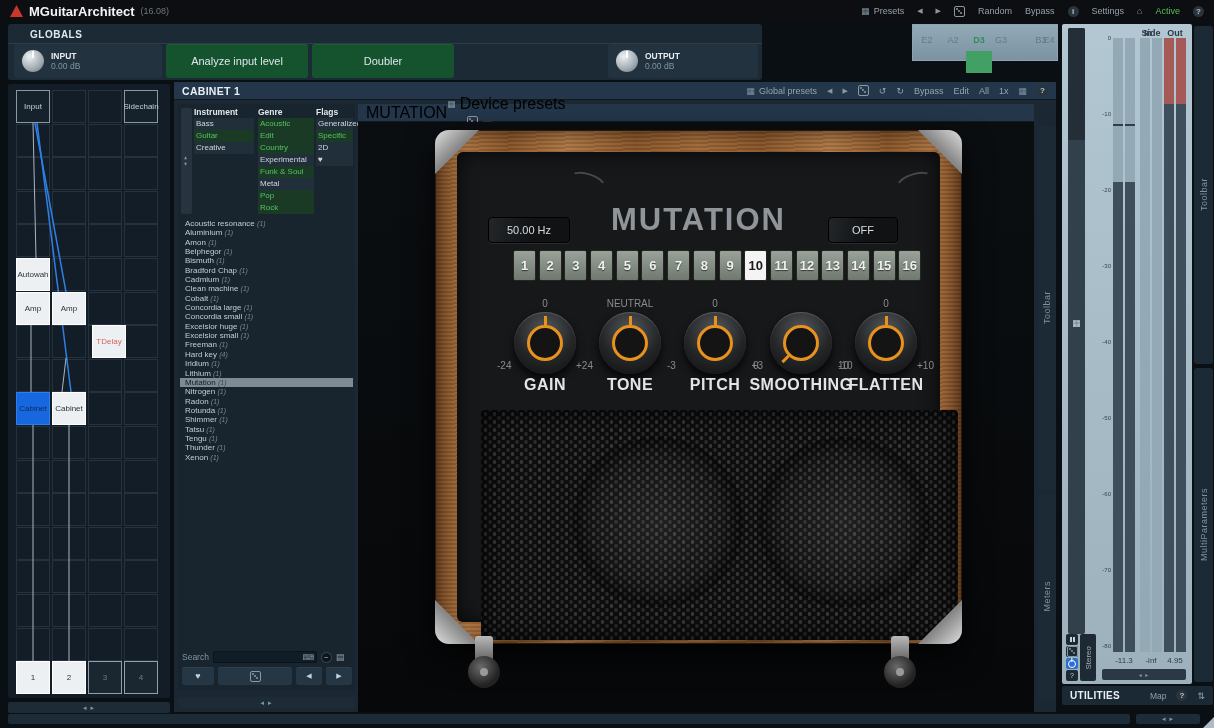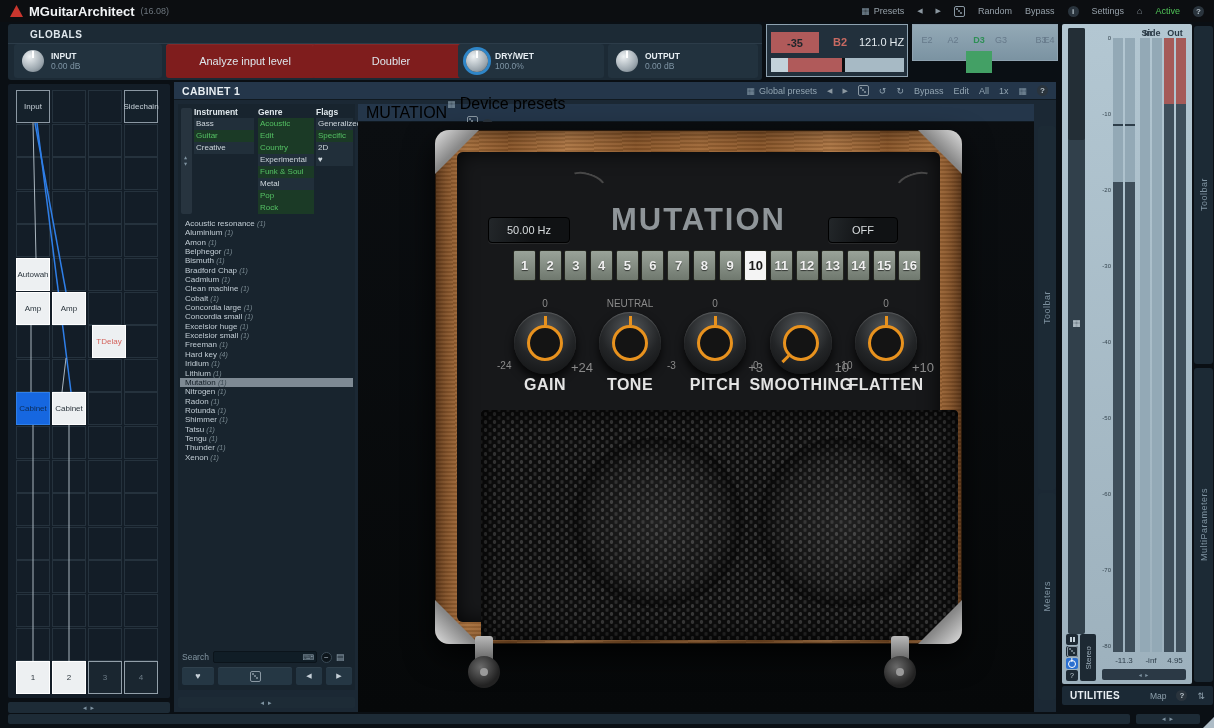--- a/index.html
+++ b/index.html
@@ -21,22 +21,22 @@
         background:#2a343d;color:#b9c4cc;font-size:8px;font-weight:bold;}
   .dice{display:inline-block;width:9px;height:9px;border:1px solid #8a98a3;border-radius:2px;position:relative;}
   .dice::before{content:"";position:absolute;width:2px;height:2px;background:#8a98a3;border-radius:50%;top:1px;left:1px;
         box-shadow:4px 4px 0 #8a98a3,2px 2px 0 #8a98a3;}
 
   
   .globals{position:absolute;left:8px;top:24px;width:754px;height:56px;background:#1c2a35;border-radius:3px;}
   .g-header{position:absolute;left:22px;top:5px;color:#dfe7ec;font-size:10px;font-weight:bold;letter-spacing:.5px;}
   .g-divider{position:absolute;left:0;top:19px;width:100%;height:1px;background:#2c3c49;}
   .gmod{position:absolute;top:20px;height:34px;background:#22323e;border-radius:3px;display:flex;align-items:center;gap:7px;padding-left:8px;box-sizing:border-box;}
-  .gbtn{position:absolute;top:20px;height:34px;background:#7f1d1d;border-radius:3px;color:#dde5eb;font-size:11px;
-        display:flex;align-items:center;justify-content:center;box-shadow:inset 0 1px 0 rgba(255,255,255,.05);padding-left:8px;}
+  .gbtn{position:absolute;top:20px;height:34px;background:#14532d;border-radius:3px;color:#dde5eb;font-size:11px;
+        display:flex;align-items:center;justify-content:center;box-shadow:inset 0 1px 0 rgba(255,255,255,.05);}
   .gknob{width:22px;height:22px;border-radius:50%;background:radial-gradient(circle at 35% 30%,#eef2f4,#9aa5ad 65%,#5d6870);position:relative;flex:0 0 auto;}
   .gknob::after{content:"";position:absolute;left:50%;top:1px;width:2px;height:7px;background:#fff;transform:translateX(-50%);}
   .gknob.blue{box-shadow:0 0 0 3px #2f86c8;}
   .glabels{display:flex;flex-direction:column;line-height:10px;}
   .glab{color:#e6edf2;font-size:8.5px;font-weight:bold;}
   .gval{color:#7f95a5;font-size:8.5px;}
 
   
   .detector{position:absolute;left:766px;top:24px;width:142px;height:53px;background:#22303c;border:1px solid #8fa3b1;box-sizing:border-box;}
   .det-red{position:absolute;left:4px;top:7px;width:48px;height:21px;background:#b05a5a;color:#20262b;font-size:11px;font-weight:bold;
@@ -126,21 +126,21 @@
         color:#f0f0f0;font-size:13px;font-weight:bold;display:flex;align-items:center;justify-content:center;box-sizing:border-box;
         text-shadow:0 1px 1px rgba(0,0,0,.6);}
   .step.on{background:#f4f4f4;color:#1a1a1a;text-shadow:none;}
   .knob{position:absolute;top:146px;width:84px;height:100px;}
   .kval{position:absolute;left:0;right:0;top:0;text-align:center;color:#8a8a8a;font-size:10px;}
   .kbody{position:absolute;left:11px;top:14px;width:62px;height:62px;border-radius:50%;
          background:radial-gradient(circle at 50% 30%,#565a5d,#232527 55%,#0e0f10);box-shadow:0 5px 9px rgba(0,0,0,.8),inset 0 1px 1px rgba(255,255,255,.18);}
   .kring{position:absolute;left:13px;top:13px;width:36px;height:36px;border-radius:50%;border:3.5px solid #e8921e;background:#141414;box-sizing:border-box;}
   .kpointer{position:absolute;left:29.5px;top:4px;width:3px;height:9px;background:#e8921e;transform-origin:50% 27px;}
   .kmin{position:absolute;left:-6px;top:62px;color:#8a8a8a;font-size:10px;}
-  .kmax{position:absolute;right:-6px;top:62px;color:#8a8a8a;font-size:13px;}
+  .kmax{position:absolute;right:-6px;top:62px;color:#8a8a8a;font-size:10px;}
   .kname{position:absolute;left:-12px;right:-12px;top:78px;text-align:center;color:#e4e4e4;font-size:16px;font-weight:bold;letter-spacing:.5px;white-space:nowrap;}
   .grille{position:absolute;left:24px;top:258px;width:477px;height:230px;border-radius:4px;background-color:#0d0d0d;
           background-image:radial-gradient(circle,#383838 1.6px,transparent 2.1px),radial-gradient(circle,#2c2c2c 1.6px,transparent 2.1px);
           background-size:9px 8px;background-position:0 0,4.5px 4px;box-shadow:inset 0 0 24px rgba(0,0,0,.9);}
   .speaker{position:absolute;width:170px;height:170px;border-radius:50%;background:radial-gradient(circle,rgba(255,255,255,.08),rgba(255,255,255,.03) 55%,transparent 70%);
            box-shadow:inset 0 0 30px rgba(0,0,0,.6);}
   .caster{position:absolute;top:505px;width:40px;height:60px;z-index:6;}
   .caster .fork{position:absolute;left:11px;top:0;width:18px;height:26px;background:linear-gradient(#b9b9b9,#5f5f5f);border-radius:3px 3px 0 0;}
   .caster .wheel{position:absolute;left:4px;top:20px;width:32px;height:32px;border-radius:50%;background:radial-gradient(circle at 40% 35%,#6a6a6a,#222 65%);}
   .caster .hub{position:absolute;left:16px;top:32px;width:8px;height:8px;border-radius:50%;background:#9a9a9a;}
@@ -215,46 +215,29 @@
     <div class="g-divider"></div>
     <div class="gmod" style="left:6px;width:148px;">
       <span class="gknob"></span>
       <span class="glabels">
           <span class="glab">INPUT</span>
           <span class="gval">0.00 dB</span>
         </span>
     </div>
     <div class="gbtn" style="left:158px;width:142px;">Analyze input level</div>
     <div class="gbtn" style="left:304px;width:142px;">Doubler</div>
-    <div class="gmod" style="left:450px;width:146px;">
-      <span class="gknob blue"></span>
-      <span class="glabels">
-          <span class="glab">DRY/WET</span>
-          <span class="gval">100.0%</span>
-        </span>
-    </div>
     <div class="gmod" style="left:600px;width:150px;">
       <span class="gknob"></span>
       <span class="glabels">
           <span class="glab">OUTPUT</span>
           <span class="gval">0.00 dB</span>
         </span>
     </div>
   </div>
 
-  <div class="detector">
-    <div class="det-red">-35</div>
-    <div class="det-note">B2</div>
-    <div class="det-freq">121.0 HZ</div>
-    <div class="det-bar">
-      <div class="det-bar-pale"></div>
-      <div class="det-bar-red"></div>
-      <div class="det-bar-mark"></div>
-    </div>
-  </div>
   <div class="tuner" id="tuner">
     <div class="tuner-sq"></div>
   <span class="tuner-note" style="left: 14px;">E2</span>
       <span class="tuner-note" style="left: 40px;">A2</span>
       <span class="tuner-note on" style="left: 66px;">D3</span>
       <span class="tuner-note" style="left: 88px;">G3</span>
       <span class="tuner-note" style="left: 128px;">B3</span>
       <span class="tuner-note" style="left: 136px;">E4</span>
     </div>
 

